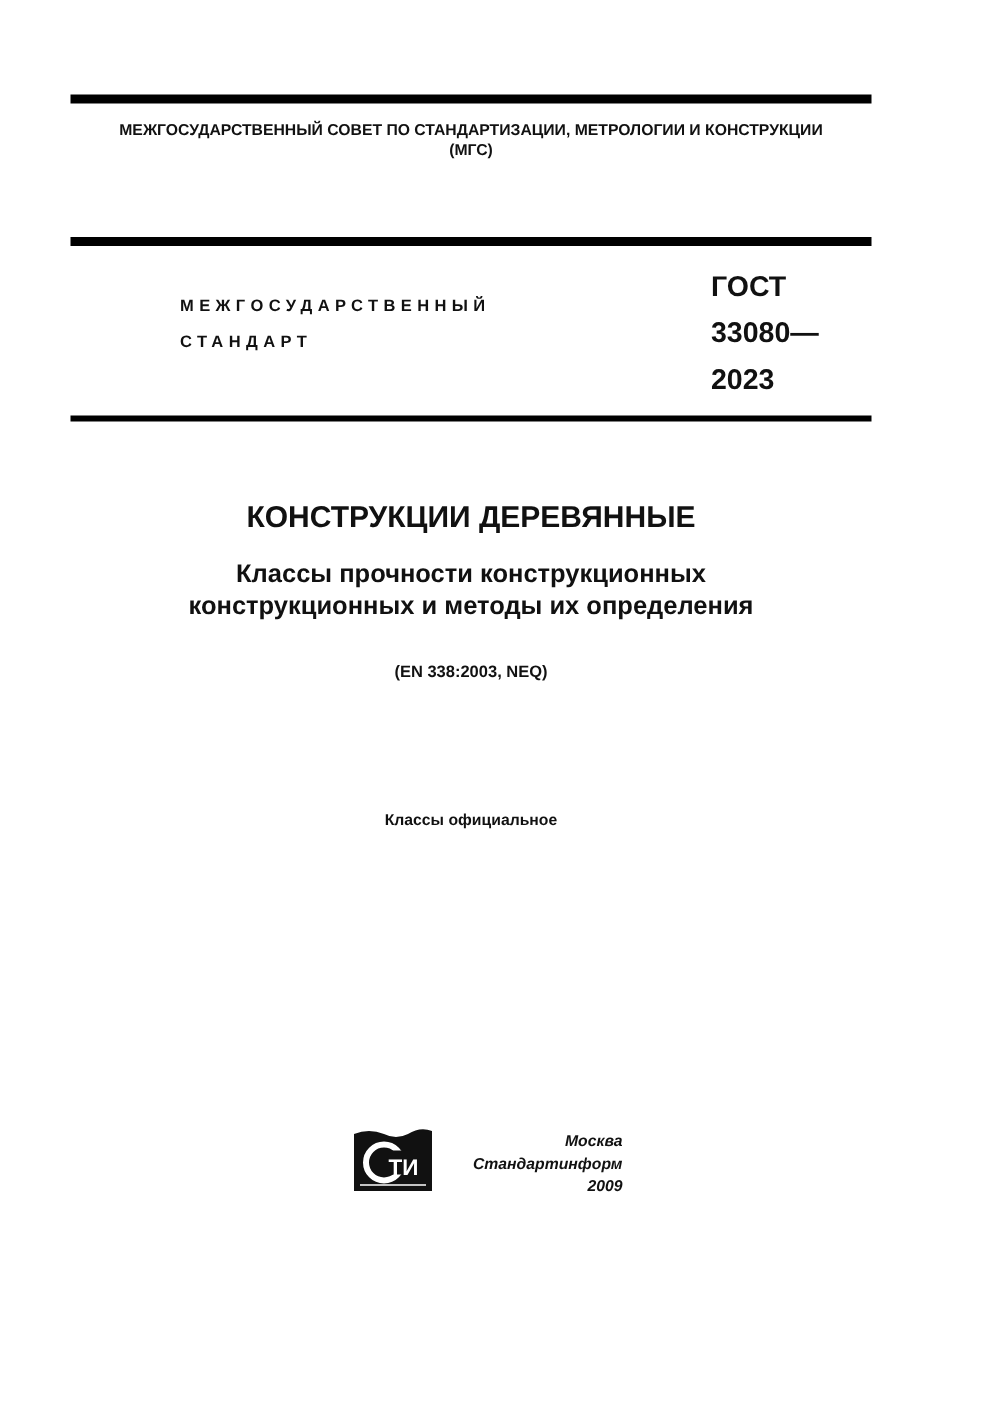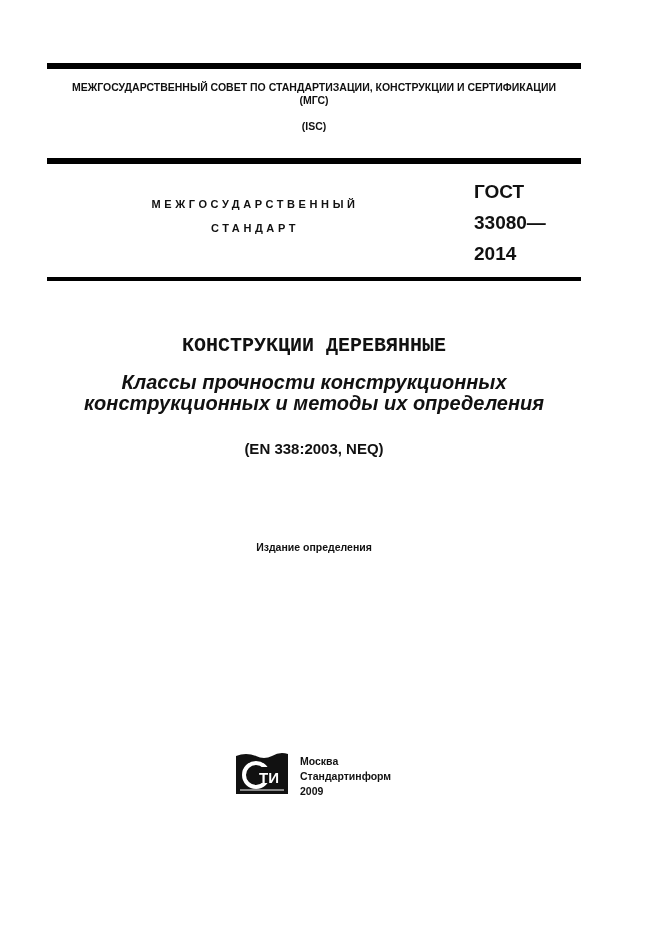--- a/index.html
+++ b/index.html
@@ -5,68 +5,67 @@
     html, body { margin: 0; padding: 0; }
     body {
       width: 661px; height: 935px; background: #ffffff; position: relative;
       font-family: "Liberation Sans", sans-serif; color: #111111; overflow: hidden;
     }
     .rule { position: absolute; left: 47px; width: 534px; background: #000; }
     .rule.thick { height: 6px; }
     .rule.thin { height: 4px; }
     .center { position: absolute; left: 47px; width: 534px; text-align: center; font-weight: bold; }
     .council { font-size: 10.5px; line-height: 13px; }
-    .std-type { position: absolute; left: 120px; width: 270px; text-align: center; font-weight: bold; font-size: 11px; letter-spacing: 3.6px; }
+    .std-type { position: absolute; left: 120px; width: 270px; text-align: left; font-weight: bold; font-size: 11px; letter-spacing: 3.6px; }
     .gost { position: absolute; left: 474px; font-weight: bold; font-size: 19px; line-height: 31px; }
     .title { font-size: 20px; }
-    .subtitle { font-size: 20px; line-height: 21px; font-style: italic; }
-    .refs { font-size: 15px; line-height: 13.5px; }
+    .subtitle { font-size: 17px; line-height: 21px; }
+    .refs { font-size: 11px; line-height: 13.5px; }
     .edition { font-size: 10.5px; }
-    .publisher { position: absolute; left: 300px; width: 115px; text-align: left; font-weight: bold; font-size: 10.5px; line-height: 15px; }
+    .publisher { position: absolute; left: 300px; width: 115px; text-align: right; font-weight: bold; font-size: 10.5px; line-height: 15px; font-style: italic; }
     .logo { position: absolute; left: 234px; top: 750px; width: 56px; height: 45px; }
   </style>
 </head>
 <body>
 
 <div class="rule thick" style="top:63px;"></div>
 
 <div class="center council" style="top:81px;">
-  <div>МЕЖГОСУДАРСТВЕННЫЙ СОВЕТ ПО СТАНДАРТИЗАЦИИ, КОНСТРУКЦИИ И СЕРТИФИКАЦИИ</div>
+  <div>МЕЖГОСУДАРСТВЕННЫЙ СОВЕТ ПО СТАНДАРТИЗАЦИИ, МЕТРОЛОГИИ И КОНСТРУКЦИИ</div>
   <div>(МГС)</div>
 </div>
 
 <div class="center council" style="top:120px;">
-  <div>(ISC)</div>
 </div>
 
 <div class="rule thick" style="top:158px;"></div>
 
 <div class="std-type" style="top:198px;">МЕЖГОСУДАРСТВЕННЫЙ</div>
 <div class="std-type" style="top:222px;">СТАНДАРТ</div>
 
 <div class="gost" style="top:176px;">
   <div>ГОСТ</div>
   <div>33080—</div>
-  <div>2014</div>
+  <div>2023</div>
 </div>
 
 <div class="rule thin" style="top:277px;"></div>
 
-<div class="center title" style="top:334px;font-family:Liberation Mono, monospace;">КОНСТРУКЦИИ ДЕРЕВЯННЫЕ</div>
+<div class="center title" style="top:334px;">КОНСТРУКЦИИ ДЕРЕВЯННЫЕ</div>
 
 <div class="center subtitle" style="top:372px;">
   <div>Классы прочности конструкционных</div>
   <div>конструкционных и методы их определения</div>
 </div>
 
 <div class="center refs" style="top:442px;">
   <div>(EN 338:2003, NEQ)</div>
 </div>
 
-<div class="center edition" style="top:541px;">Издание определения</div>
+<div class="center edition" style="top:541px;">Классы официальное</div>
 
 <div class="logo">
   <svg width="56" height="45" viewBox="0 0 56 45">
     <path d="M2 6 L2 44 L54 44 L54 4 Q46 1 38 6 Q30 10 22 6 Q12 2 2 6 Z" fill="#111"></path>
     <path d="M6 40 L50 40" stroke="#fff" stroke-width="1"></path>
     <circle cx="22" cy="25" r="12" fill="none" stroke="#fff" stroke-width="4"></circle>
     <rect x="26" y="17" width="14" height="16" fill="#111"></rect>
     <text x="25" y="33" font-family="Liberation Sans, sans-serif" font-weight="bold" font-size="15" fill="#fff">ТИ</text>
   </svg>
 </div>

